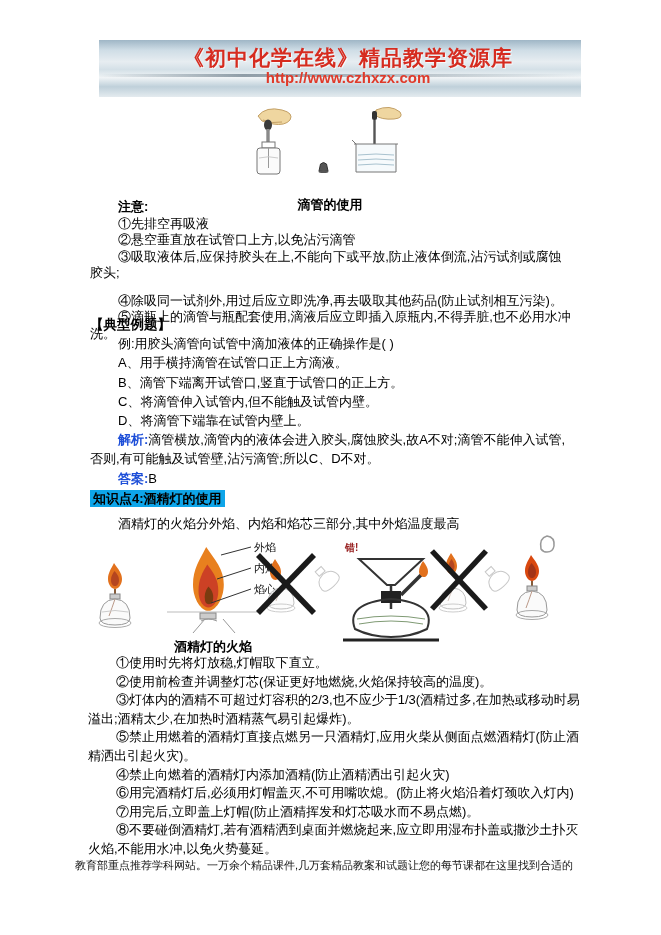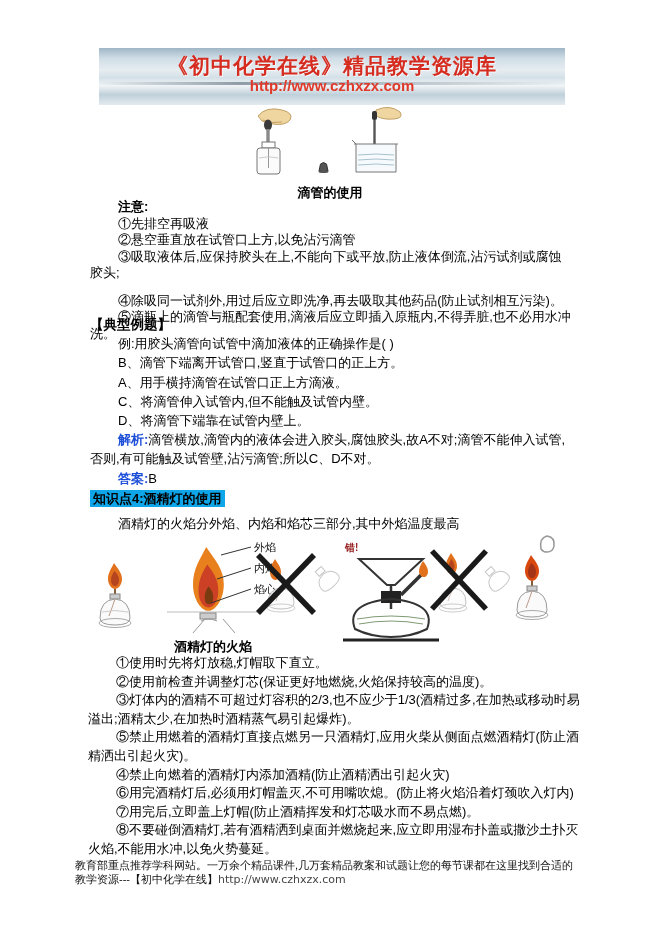--- a/index.html
+++ b/index.html
@@ -1,30 +1,30 @@
 <!DOCTYPE html>
 <html><head>
 <meta charset="utf-8">
 <style>
   html,body{margin:0;padding:0;background:#ffffff;}
   #page{position:relative;width:661px;height:935px;background:#ffffff;overflow:hidden;
         font-family:"Liberation Sans",sans-serif;color:#000;}
   
-  .banner{position:absolute;left:99px;top:48px;width:466px;height:57px;overflow:hidden;
-    background:linear-gradient(180deg,#9fb6c6 0%,#cfdde6 18%,#e7edf1 38%,#d4e0e7 52%,#f0f4f6 66%,#bfd0da 82%,#e4ebef 100%);}
+  .banner{position:absolute;left:99px;top:40px;width:466px;height:57px;overflow:hidden;
+    background:linear-gradient(180deg,#9fb6c6 0%,#cfdde6 18%,#e7edf1 38%,#d4e0e7 52%,#f0f4f6 66%,#bfd0da 82%,#e4ebef 100%);padding-left:16px;}
   .banner::after{content:"";position:absolute;left:0;right:0;top:34px;height:3px;
     background:linear-gradient(90deg,rgba(70,90,105,.0),rgba(70,90,105,.55) 30%,rgba(70,90,105,.25) 70%,rgba(70,90,105,.0));}
   .banner-title{position:relative;z-index:2;margin-top:4px;text-align:center;color:#d62b1f;
     font-weight:bold;font-size:21px;letter-spacing:1px;font-family:"DejaVu Serif",serif;
     text-shadow:1px 1px 0 rgba(255,255,255,.7);}
   .banner-url{position:relative;z-index:2;margin-top:-3px;text-align:center;color:#e03a2a;
     font-weight:bold;font-size:15px;}
   
   .fig-dropper{position:absolute;left:230px;top:106px;width:200px;}
-  .fig-caption{font-size:13px;font-weight:bold;text-align:center;margin-top:2px;}
+  .fig-caption{font-size:13px;font-weight:bold;text-align:center;margin-top:14px;}
   
   .notes{position:absolute;left:90px;top:199px;width:484px;font-size:13px;line-height:16.5px;}
   .notes p{margin:0;text-indent:28px;}
   .notes .heading{font-weight:bold;}
   .example{position:absolute;left:90px;top:315px;width:484px;font-size:13px;line-height:19.2px;}
   .example p{margin:0;text-indent:28px;}
   .example .heading{font-weight:bold;font-size:13.5px;text-indent:0;}
   .red{color:#1d4ed8;font-weight:bold;}
   .kp{position:absolute;left:90px;top:490px;width:484px;font-size:13px;}
   .hl{background:#0ea5e9;font-weight:bold;padding:1px 3px;font-size:13px;}
@@ -88,22 +88,22 @@
     <p>①先排空再吸液</p>
     <p>②悬空垂直放在试管口上方,以免沾污滴管</p>
     <p>③吸取液体后,应保持胶头在上,不能向下或平放,防止液体倒流,沾污试剂或腐蚀胶头;</p>
     <p style="margin-top:11px">④除吸同一试剂外,用过后应立即洗净,再去吸取其他药品(防止试剂相互污染)。</p>
     <p>⑤滴瓶上的滴管与瓶配套使用,滴液后应立即插入原瓶内,不得弄脏,也不必用水冲洗。</p>
   </div>
 
   <div class="example">
     <p class="heading">【典型例题】</p>
     <p>例:用胶头滴管向试管中滴加液体的正确操作是(        )</p>
+    <p>A、用手横持滴管在试管口正上方滴液。</p>
     <p>B、滴管下端离开试管口,竖直于试管口的正上方。</p>
-    <p>A、用手横持滴管在试管口正上方滴液。</p>
     <p>C、将滴管伸入试管内,但不能触及试管内壁。</p>
     <p>D、将滴管下端靠在试管内壁上。</p>
     <p><span class="red">解析:</span><span>滴管横放,滴管内的液体会进入胶头,腐蚀胶头,故A不对;滴管不能伸入试管,否则,有可能触及试管壁,沾污滴管;所以C、D不对。</span></p>
     <p><span class="red">答案:</span><span>B</span></p>
   </div>
 
   <div class="kp">
     <span class="hl">知识点4:酒精灯的使用</span>
     <div class="kp-intro">酒精灯的火焰分外焰、内焰和焰芯三部分,其中外焰温度最高</div>
   </div>
@@ -215,16 +215,15 @@
     <p><span>③灯体内的酒精不可超过灯容积的2/3,也不应少于1/3(酒精过多,在加热或移动时易溢出;酒精太少,在加热时酒精蒸气易引起爆炸)。</span><span class="u"></span><span></span></p>
     <p><span>⑤禁止用燃着的酒精灯直接点燃另一只酒精灯,应用火柴从侧面点燃酒精灯(防止酒精洒出引起火灾)。</span><span class="u"></span><span></span></p>
     <p><span>④禁止向燃着的酒精灯内添加酒精(防止酒精洒出引起火灾)</span><span class="u"></span><span></span></p>
     <p><span>⑥用完酒精灯后,必须用灯帽盖灭,不可用嘴吹熄。(防止将火焰</span><span class="u">沿着灯颈吹入灯内</span><span>)</span></p>
     <p><span>⑦用完后,立即盖上灯帽(防止酒精挥发和灯芯吸水</span><span class="u">而不易点燃</span><span>)。</span></p>
     <p><span>⑧不要碰倒酒精灯,若有酒精洒到桌面并燃烧起来,应立即用湿布扑盖或撒沙土扑灭火焰,不能用水冲,以免火势</span><span class="u">蔓延</span><span>。</span></p>
   </div>
 
   <div class="footer">
     <div>教育部重点推荐学科网站。一万余个精品课件,几万套精品教案和试题让您的每节课都在这里找到合适的</div>
-    <div><span>教学资源---【初中化学在线】</span><span class="url">http://www.czhxzx.com</span></div>
   </div>
 
 </div>
 
 </body></html>

